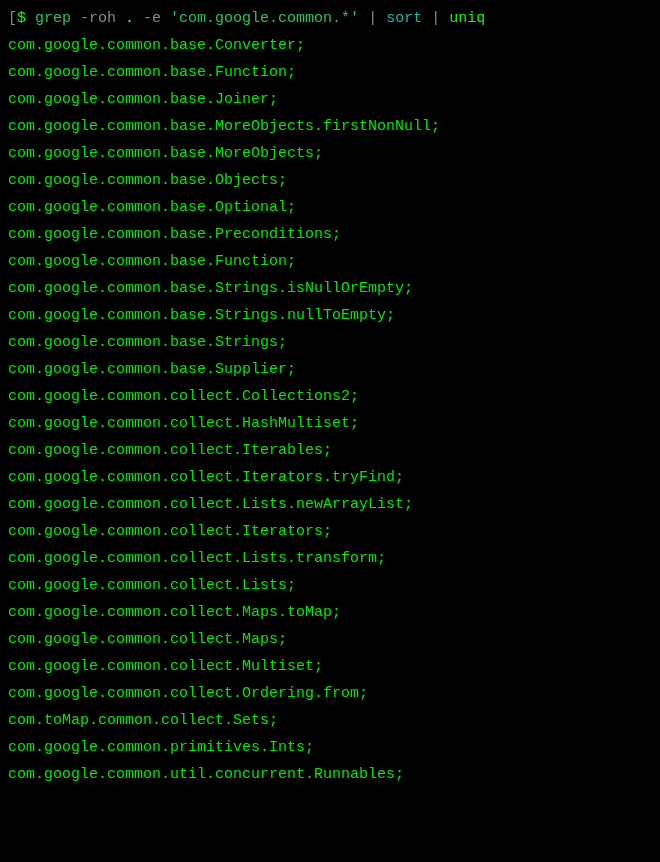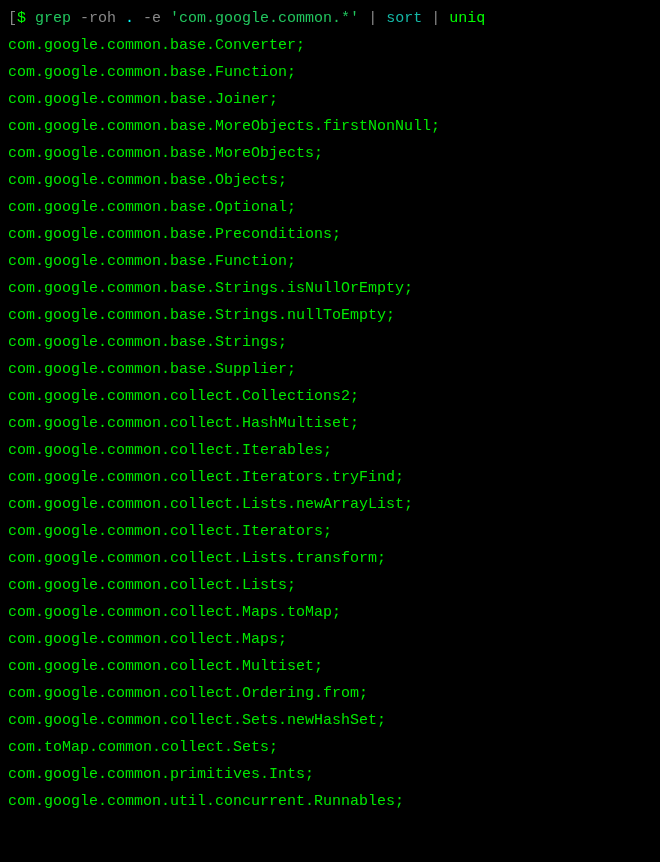--- a/index.html
+++ b/index.html
@@ -80,18 +80,17 @@
       <div class="output-line">com.google.common.collect.Iterables;</div>
       <div class="output-line">com.google.common.collect.Iterators.tryFind;</div>
       <div class="output-line">com.google.common.collect.Lists.newArrayList;</div>
       <div class="output-line">com.google.common.collect.Iterators;</div>
       <div class="output-line">com.google.common.collect.Lists.transform;</div>
       <div class="output-line">com.google.common.collect.Lists;</div>
       <div class="output-line">com.google.common.collect.Maps.toMap;</div>
       <div class="output-line">com.google.common.collect.Maps;</div>
       <div class="output-line">com.google.common.collect.Multiset;</div>
       <div class="output-line">com.google.common.collect.Ordering.from;</div>
-      <div class="output-line">com.google.common.collect.Sets.newHashSet;</div>
       <div class="output-line">com.toMap.common.collect.Sets;</div>
       <div class="output-line">com.google.common.primitives.Ints;</div>
       <div class="output-line">com.google.common.util.concurrent.Runnables;</div>
     </div>
 </div>
 
 </body></html>

